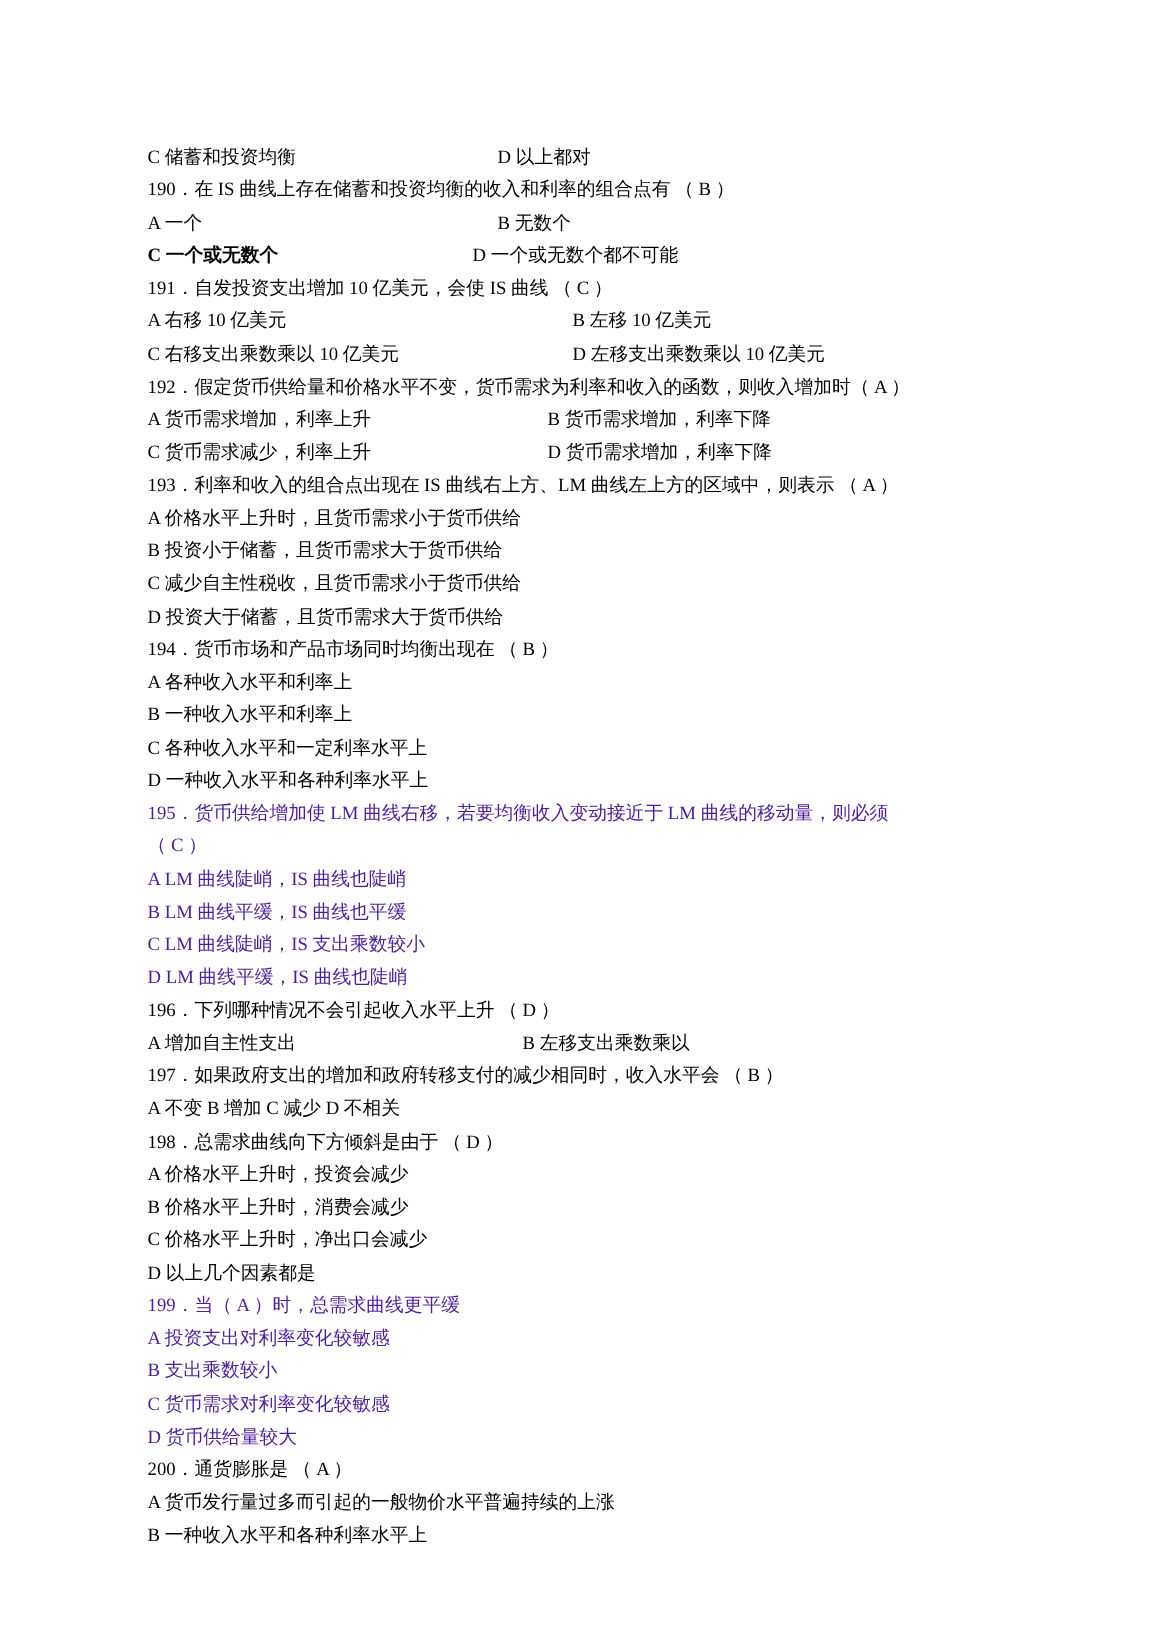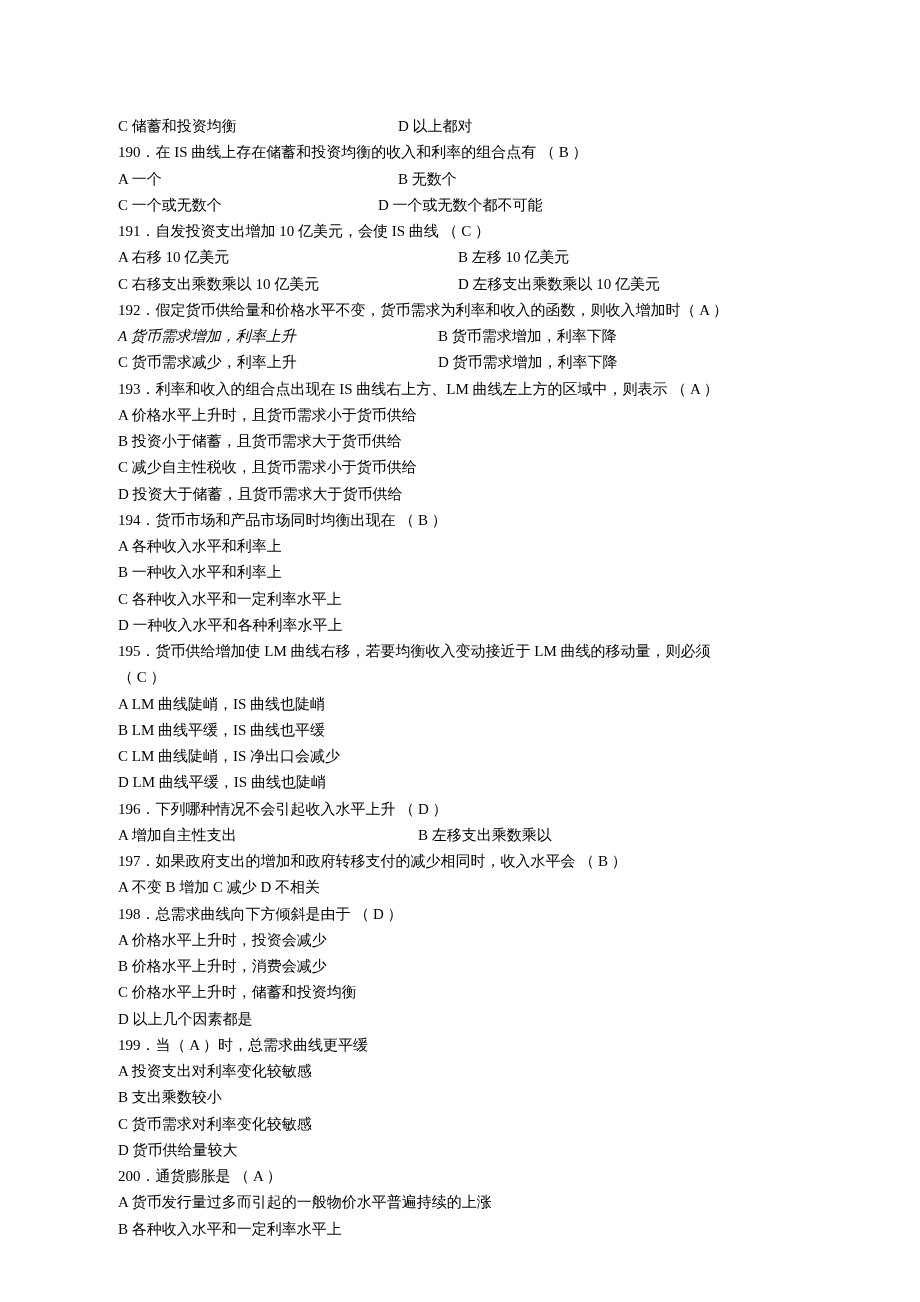--- a/index.html
+++ b/index.html
@@ -13,63 +13,63 @@
   }
   .page {
     width: 920px;
     min-height: 1302px;
     padding: 113px 116px 60px 118px;
     box-sizing: border-box;
   }
   .line {
     white-space: nowrap;
   }
-  .red { color: #000000; }
+  .red { color: #4c1d95; }
   .seg { display: inline; }
 </style>
 </head>
 <body>
 
 <div class="page" id="page">
     <div class="line"><span class="seg" style="display: inline-block; width: 280px;">C  储蓄和投资均衡</span><span class="seg">D  以上都对</span></div>
     <div class="line"><span class="seg">190．在 IS 曲线上存在储蓄和投资均衡的收入和利率的组合点有 （ B   ）</span></div>
     <div class="line"><span class="seg" style="display: inline-block; width: 280px;">A  一个</span><span class="seg">B  无数个</span></div>
-    <div class="line"><span class="seg" style="display: inline-block; width: 260px;">C  一个或无数个</span><span class="seg">D  一个或无数个都不可能</span></div>
+    <div class="line"><span class="seg" style="display: inline-block; width: 260px; font-weight: bold;">C  一个或无数个</span><span class="seg">D  一个或无数个都不可能</span></div>
     <div class="line"><span class="seg">191．自发投资支出增加 10 亿美元，会使 IS 曲线 （ C   ）</span></div>
     <div class="line"><span class="seg" style="display: inline-block; width: 340px;">A  右移 10 亿美元</span><span class="seg">B  左移 10 亿美元</span></div>
     <div class="line"><span class="seg" style="display: inline-block; width: 340px;">C  右移支出乘数乘以 10 亿美元</span><span class="seg">D  左移支出乘数乘以 10 亿美元</span></div>
     <div class="line"><span class="seg">192．假定货币供给量和价格水平不变，货币需求为利率和收入的函数，则收入增加时（ A ）</span></div>
-    <div class="line"><span class="seg" style="display: inline-block; width: 320px; font-style: italic;">A  货币需求增加，利率上升</span><span class="seg">B  货币需求增加，利率下降</span></div>
+    <div class="line"><span class="seg" style="display: inline-block; width: 320px;">A  货币需求增加，利率上升</span><span class="seg">B  货币需求增加，利率下降</span></div>
     <div class="line"><span class="seg" style="display: inline-block; width: 320px;">C  货币需求减少，利率上升</span><span class="seg">D  货币需求增加，利率下降</span></div>
     <div class="line"><span class="seg">193．利率和收入的组合点出现在 IS 曲线右上方、LM 曲线左上方的区域中，则表示 （  A ）</span></div>
     <div class="line"><span class="seg">A  价格水平上升时，且货币需求小于货币供给</span></div>
     <div class="line"><span class="seg">B  投资小于储蓄，且货币需求大于货币供给</span></div>
     <div class="line"><span class="seg">C  减少自主性税收，且货币需求小于货币供给</span></div>
     <div class="line"><span class="seg">D  投资大于储蓄，且货币需求大于货币供给</span></div>
     <div class="line"><span class="seg">194．货币市场和产品市场同时均衡出现在 （  B ）</span></div>
     <div class="line"><span class="seg">A  各种收入水平和利率上</span></div>
     <div class="line"><span class="seg">B  一种收入水平和利率上</span></div>
     <div class="line"><span class="seg">C  各种收入水平和一定利率水平上</span></div>
     <div class="line"><span class="seg">D  一种收入水平和各种利率水平上</span></div>
     <div class="line red"><span class="seg">195．货币供给增加使 LM 曲线右移，若要均衡收入变动接近于 LM 曲线的移动量，则必须</span></div>
     <div class="line red"><span class="seg">（  C ）</span></div>
     <div class="line red"><span class="seg">A  LM 曲线陡峭，IS 曲线也陡峭</span></div>
     <div class="line red"><span class="seg">B  LM 曲线平缓，IS 曲线也平缓</span></div>
-    <div class="line red"><span class="seg">C  LM 曲线陡峭，IS 净出口会减少</span></div>
+    <div class="line red"><span class="seg">C  LM 曲线陡峭，IS 支出乘数较小</span></div>
     <div class="line red"><span class="seg">D  LM 曲线平缓，IS 曲线也陡峭</span></div>
     <div class="line"><span class="seg">196．下列哪种情况不会引起收入水平上升 （ D   ）</span></div>
     <div class="line"><span class="seg" style="display: inline-block; width: 300px;">A  增加自主性支出</span><span class="seg">B  左移支出乘数乘以</span></div>
     <div class="line"><span class="seg">197．如果政府支出的增加和政府转移支付的减少相同时，收入水平会 （   B ）</span></div>
     <div class="line"><span class="seg">A  不变      B  增加      C  减少      D  不相关</span></div>
     <div class="line"><span class="seg">198．总需求曲线向下方倾斜是由于 （ D  ）</span></div>
     <div class="line"><span class="seg">A  价格水平上升时，投资会减少</span></div>
     <div class="line"><span class="seg">B  价格水平上升时，消费会减少</span></div>
-    <div class="line"><span class="seg">C  价格水平上升时，储蓄和投资均衡</span></div>
+    <div class="line"><span class="seg">C  价格水平上升时，净出口会减少</span></div>
     <div class="line"><span class="seg">D  以上几个因素都是</span></div>
     <div class="line red"><span class="seg">199．当（  A  ）时，总需求曲线更平缓</span></div>
     <div class="line red"><span class="seg">A  投资支出对利率变化较敏感</span></div>
     <div class="line red"><span class="seg">B  支出乘数较小</span></div>
     <div class="line red"><span class="seg">C  货币需求对利率变化较敏感</span></div>
     <div class="line red"><span class="seg">D  货币供给量较大</span></div>
     <div class="line"><span class="seg">200．通货膨胀是 （ A  ）</span></div>
     <div class="line"><span class="seg">A  货币发行量过多而引起的一般物价水平普遍持续的上涨</span></div>
-    <div class="line"><span class="seg">B  各种收入水平和一定利率水平上</span></div>
+    <div class="line"><span class="seg">B  一种收入水平和各种利率水平上</span></div>
   </div>
 
 </body></html>

